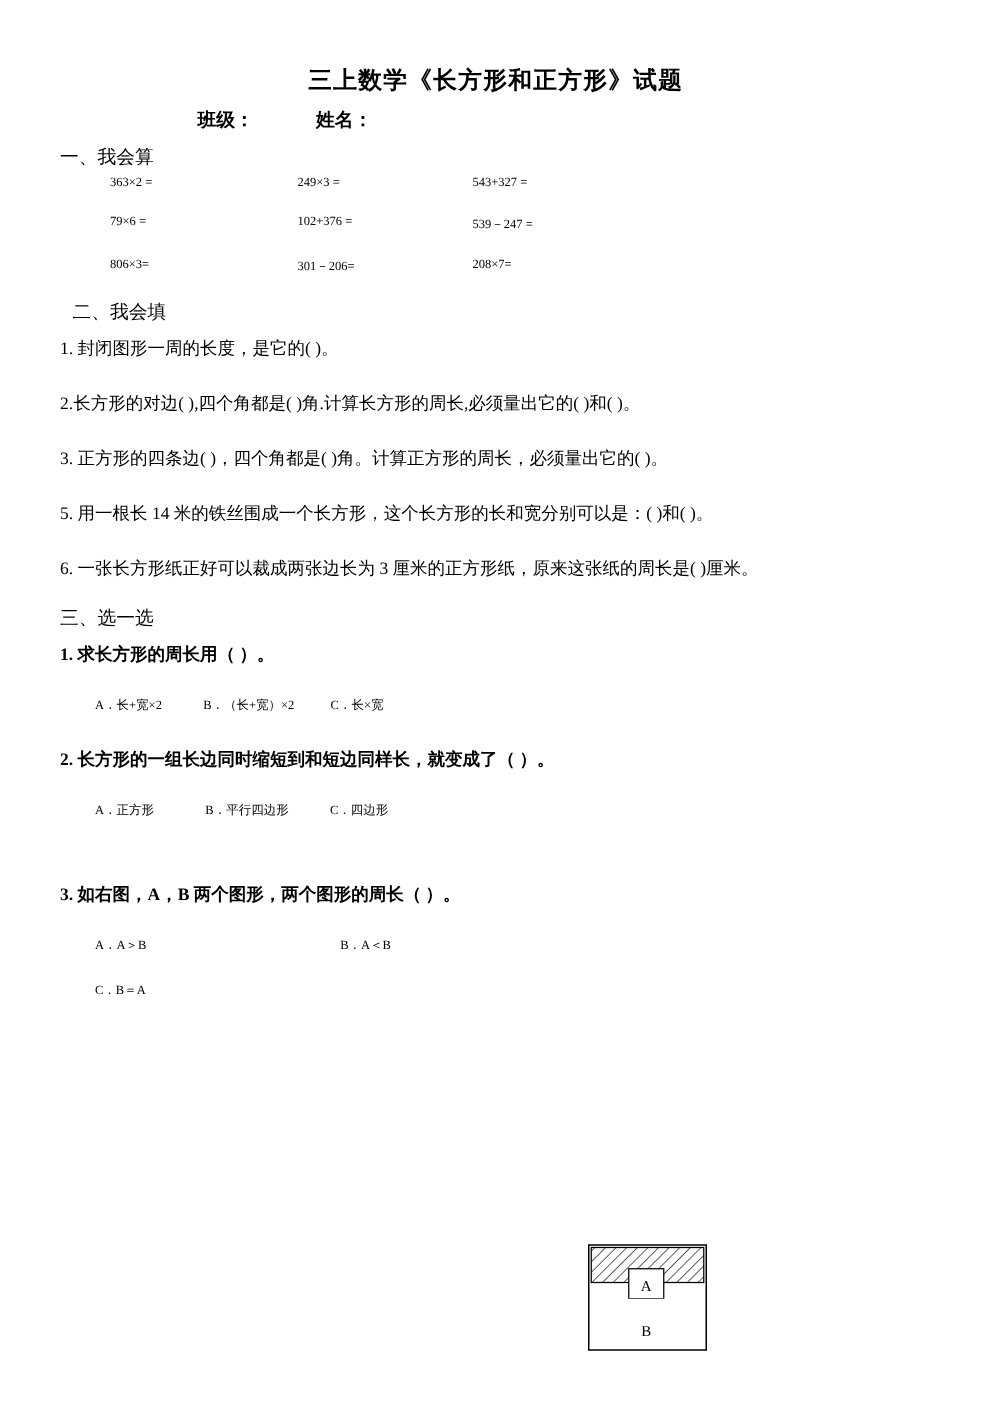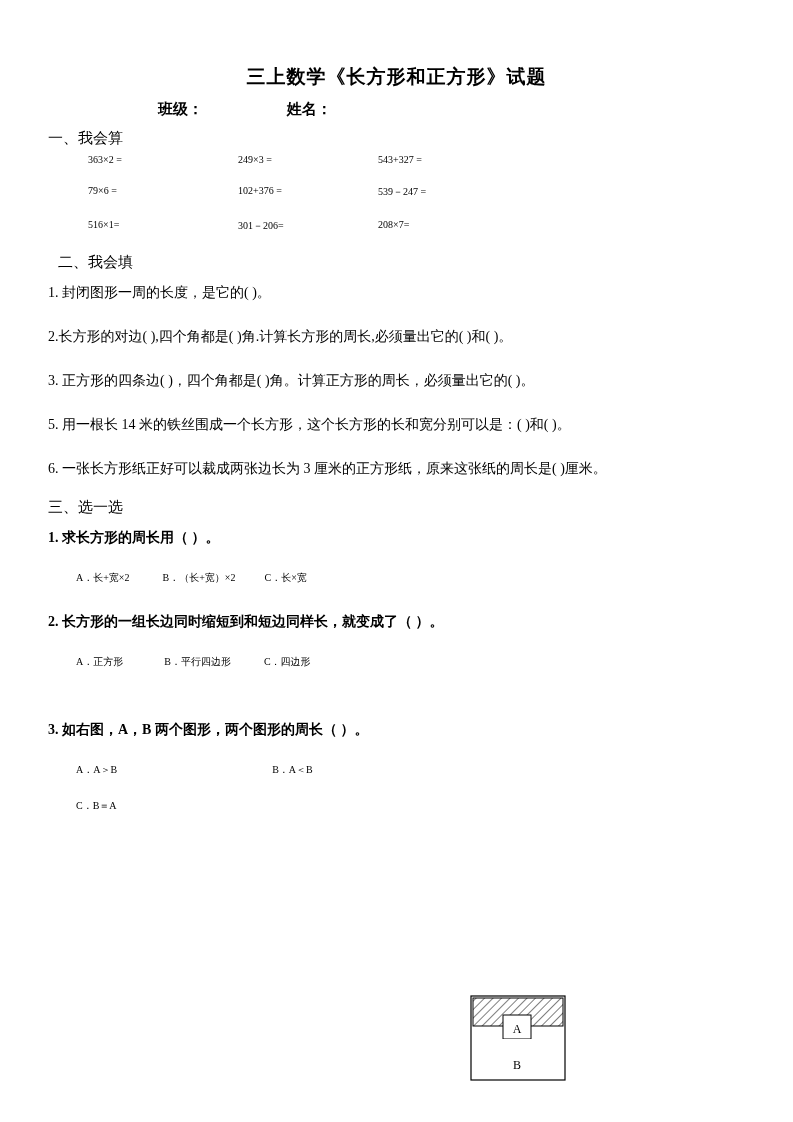--- a/index.html
+++ b/index.html
@@ -12,38 +12,38 @@
     height: 1122px;
     font-family: "Liberation Serif", "DejaVu Serif", serif;
     color: #000000;
     position: relative;
     overflow: hidden;
   }
   .page {
     width: 793px;
     height: 820px;
     box-sizing: border-box;
-    padding: 56px 48px 20px 48px;
+    padding: 43px 48px 20px 48px;
     position: relative;
   }
   .doc-title {
     text-align: center;
     font-size: 19px;
     font-weight: bold;
     letter-spacing: 1px;
     margin: 8px 0 10px 0;
   }
   .idline {
     font-size: 15px;
     font-weight: bold;
     margin: 0 0 10px 0;
     padding-left: 110px;
   }
   .idline .name-label {
-    margin-left: 80px;
+    margin-left: 46px;
   }
   .section-head {
     font-size: 15px;
     margin: 8px 0 6px 0;
     font-family: Liberation Mono, monospace;
   }
   .section-head.indent {
     padding-left: 10px;
   }
   .calc-row {
@@ -100,21 +100,21 @@
     <span class="cell c1">363×2 =</span>
     <span class="cell c2">249×3 =</span>
     <span class="cell c3">543+327 =</span>
   </div>
   <div class="calc-row">
     <span class="cell c1">79×6 =</span>
     <span class="cell c2">102+376 =</span>
     <span class="cell c3">539－247 =</span>
   </div>
   <div class="calc-row">
-    <span class="cell c1">516×1=</span>
+    <span class="cell c1">806×3=</span>
     <span class="cell c2">301－206=</span>
     <span class="cell c3">208×7=</span>
   </div>
 
   <div class="section-head indent"> 二、我会填</div>
 
   <div class="q">1. 封闭图形一周的长度，是它的(        )。</div>
   <div class="q">2.长方形的对边(        ),四个角都是(        )角.计算长方形的周长,必须量出它的(        )和(        )。</div>
   <div class="q">3. 正方形的四条边(        )，四个角都是(        )角。计算正方形的周长，必须量出它的(        )。</div>
   <div class="q">5. 用一根长 14 米的铁丝围成一个长方形，这个长方形的长和宽分别可以是：(        )和(        )。</div>

